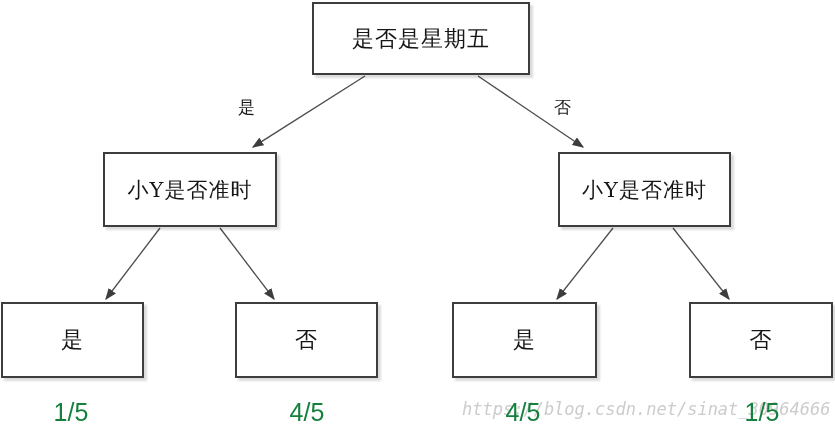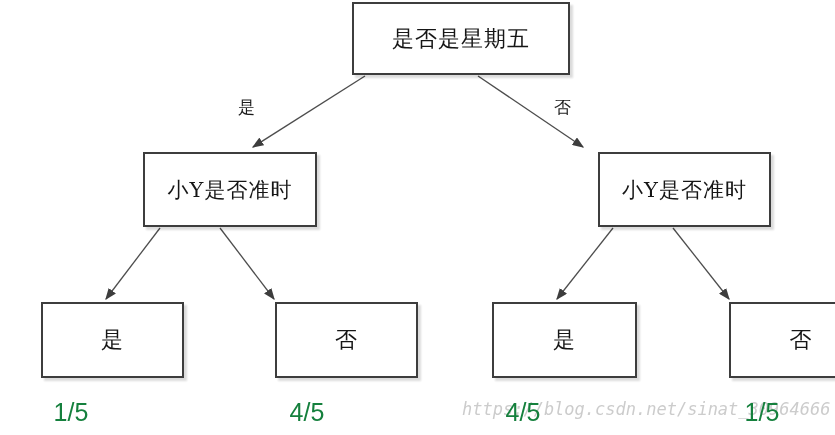--- a/index.html
+++ b/index.html
@@ -22,21 +22,20 @@
     box-sizing: border-box;
     border: 2px solid #3d3d3d;
     background: #ffffff;
     display: flex;
     align-items: center;
     justify-content: center;
     font-size: 22px;
     color: #161616;
     box-shadow: 3px 3px 2px rgba(0,0,0,0.14);
     letter-spacing: 1px;
-    margin-left: 40px;
   }
   #node-root   { left: 312px; top: 2px;   width: 218px; height: 73px; }
   #node-mid-l  { left: 103px; top: 152px; width: 174px; height: 75px; font-size: 21px; }
   #node-mid-r  { left: 558px; top: 152px; width: 173px; height: 75px; font-size: 21px; }
   #node-leaf-0 { left: 1px;   top: 302px; width: 143px; height: 76px; }
   #node-leaf-1 { left: 235px; top: 302px; width: 143px; height: 76px; }
   #node-leaf-2 { left: 452px; top: 302px; width: 145px; height: 76px; }
   #node-leaf-3 { left: 689px; top: 302px; width: 144px; height: 76px; }
   .edge-label {
     position: absolute;

